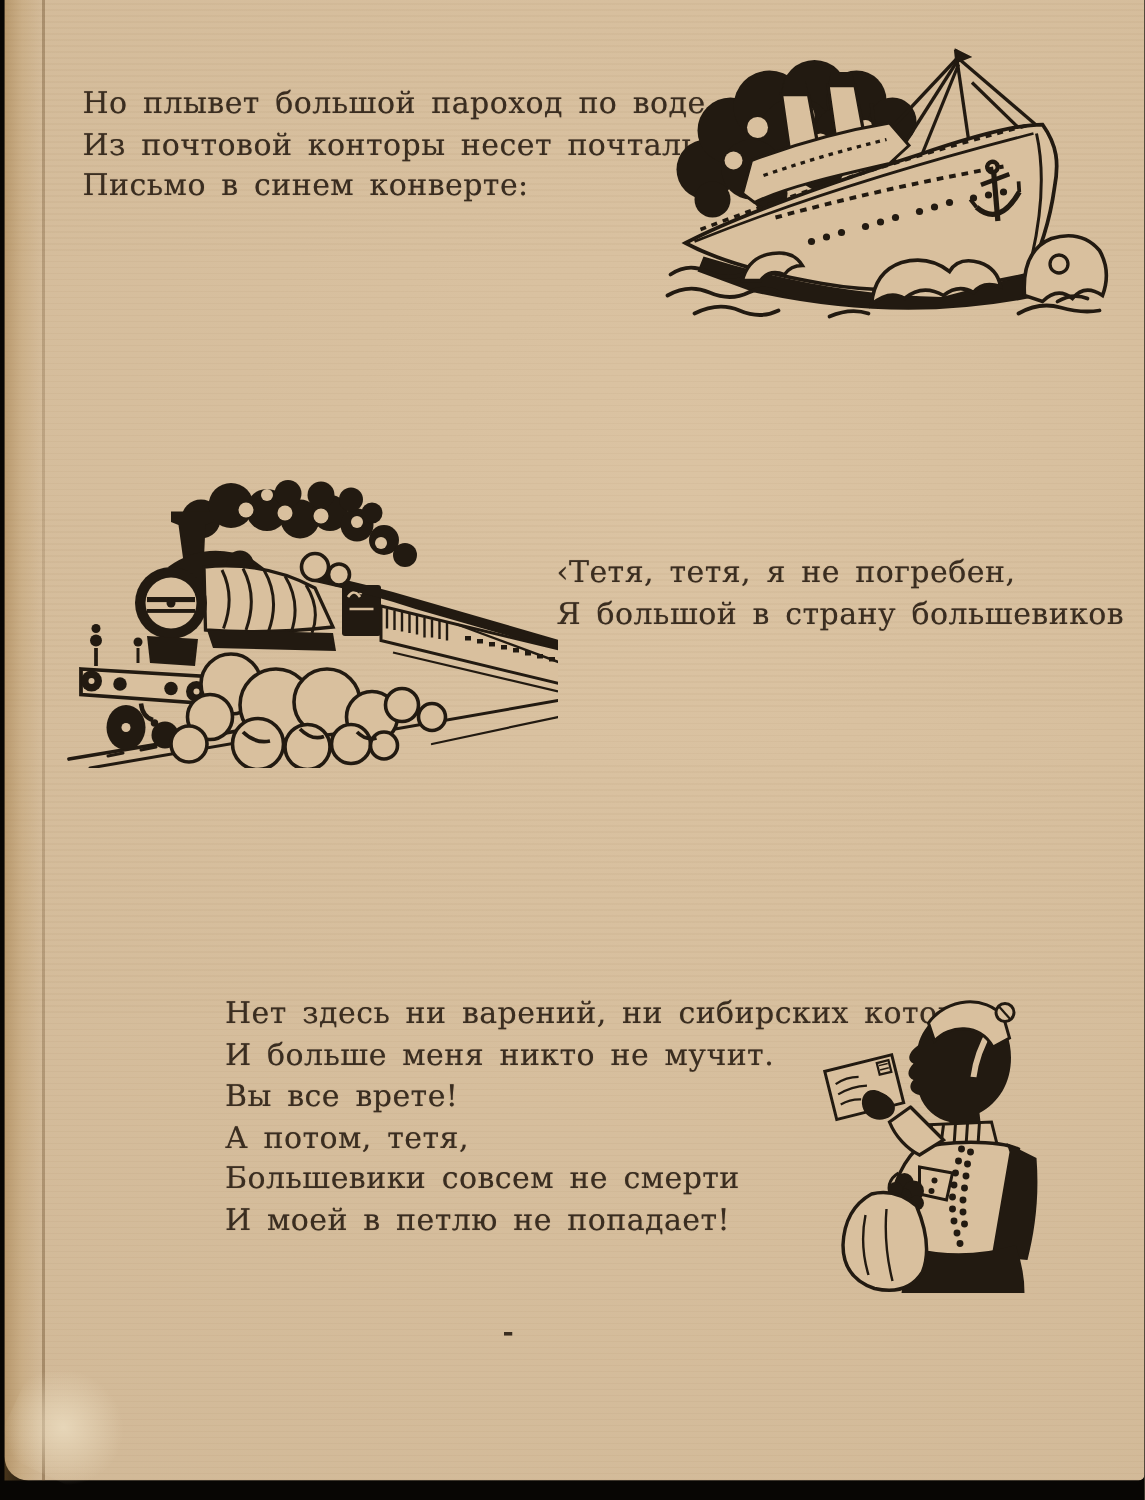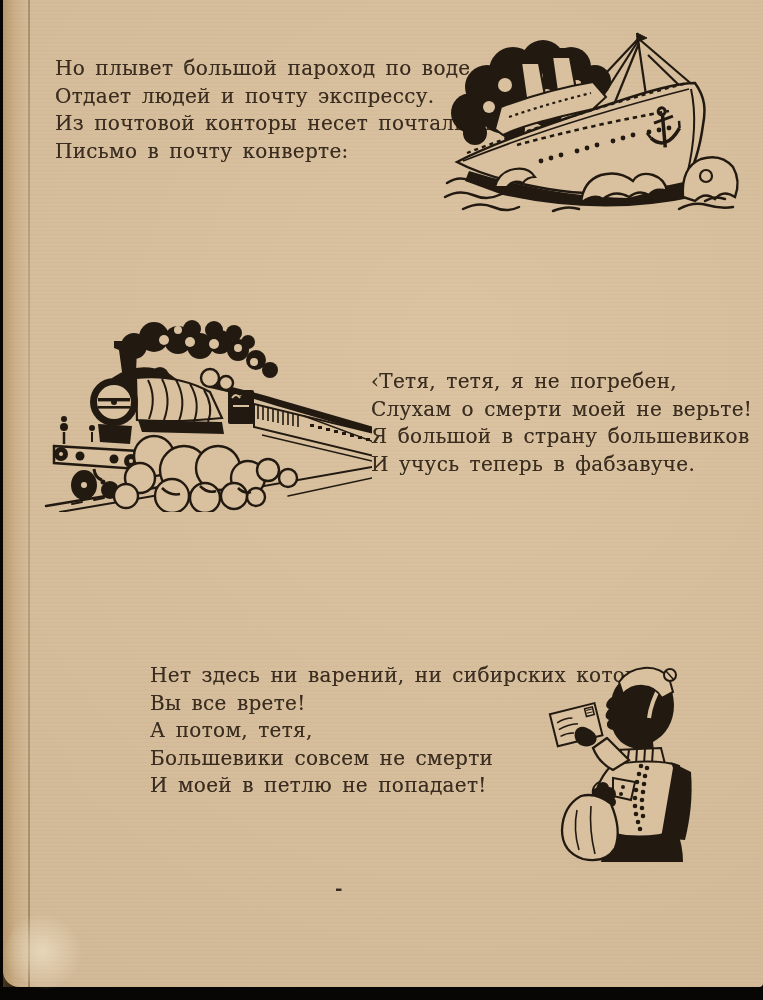--- a/index.html
+++ b/index.html
@@ -51,23 +51,22 @@
 <body>
 
 <div class="scan">
   <div class="paper">
     <div class="deckle"></div>
     <div class="crease"></div>
     <div class="corner-fold"></div>
 
     <div class="verse verse-1">
       <div class="line">Но плывет большой пароход по воде,</div>
-      <div class="line">Отдает людей и почту экспрессу.</div>
       <div class="line">Из почтовой конторы несет почтальон</div>
-      <div class="line">Письмо в почту конверте:</div>
+      <div class="line">Письмо в синем конверте:</div>
     </div>
 
     <figure class="illus illus-ship">
       <svg width="300" height="190" viewBox="0 0 300 190" fill="none">
         <g fill="var(--illus)">
           <circle cx="28" cy="88" r="20"></circle>
             <circle cx="44" cy="62" r="22"></circle>
             <circle cx="70" cy="46" r="24"></circle>
           <circle cx="100" cy="37" r="22"></circle>
             <circle cx="128" cy="42" r="20"></circle>
@@ -251,27 +250,26 @@
             <circle cx="246" cy="158" r="9" fill="var(--paper)"></circle>
           <circle cx="214" cy="177" r="9" fill="var(--paper)"></circle>
             <circle cx="84" cy="176" r="12" fill="var(--paper)"></circle>
           <path d="M120,168 q8,8 18,6 M158,166 q8,8 16,5 M196,168 q6,6 13,4" fill="none" stroke-width="2.5"></path>
         </g>
       </svg>
     </figure>
 
     <div class="verse verse-2">
       <div class="line">‹Тетя, тетя, я не погребен,</div>
-      <div class="line">Слухам о смерти моей не верьте!</div>
       <div class="line">Я большой в страну большевиков</div>
-      <div class="line">И учусь теперь в фабзавуче.</div>
     </div>
 
     <div class="verse verse-3">
       <div class="line">Нет здесь ни варений, ни сибирских котов</div>
+      <div class="line">И больше меня никто не мучит.</div>
       <div class="line">Вы все врете!</div>
       <div class="line">А потом, тетя,</div>
       <div class="line">Большевики совсем не смерти</div>
       <div class="line">И моей в петлю не попадает!</div>
     </div>
 
     <figure class="illus illus-messenger">
       <svg width="180" height="218" viewBox="0 0 180 218" fill="none">
         <g>
           <path d="M97,20 C80,22 68,34 65,47 C59,51 57,57 62,59 C58,63 57,68 62,70 C58,74 60,79 66,80 C69,89 77,96 86,98 L86,110 L108,110 L106,92 C119,85 127,72 127,55 C127,35 115,19 97,20 Z" fill="var(--illus)"></path>

